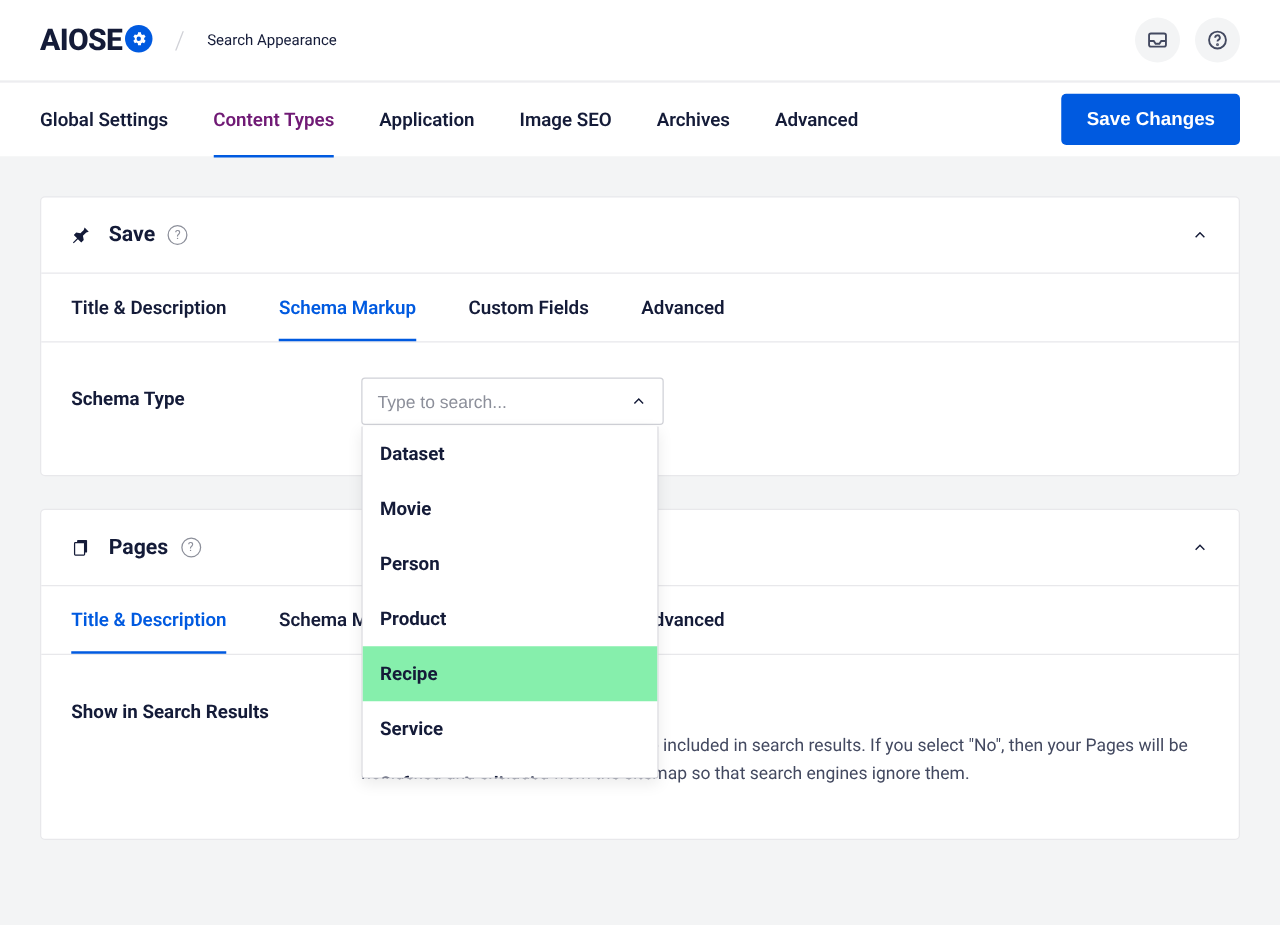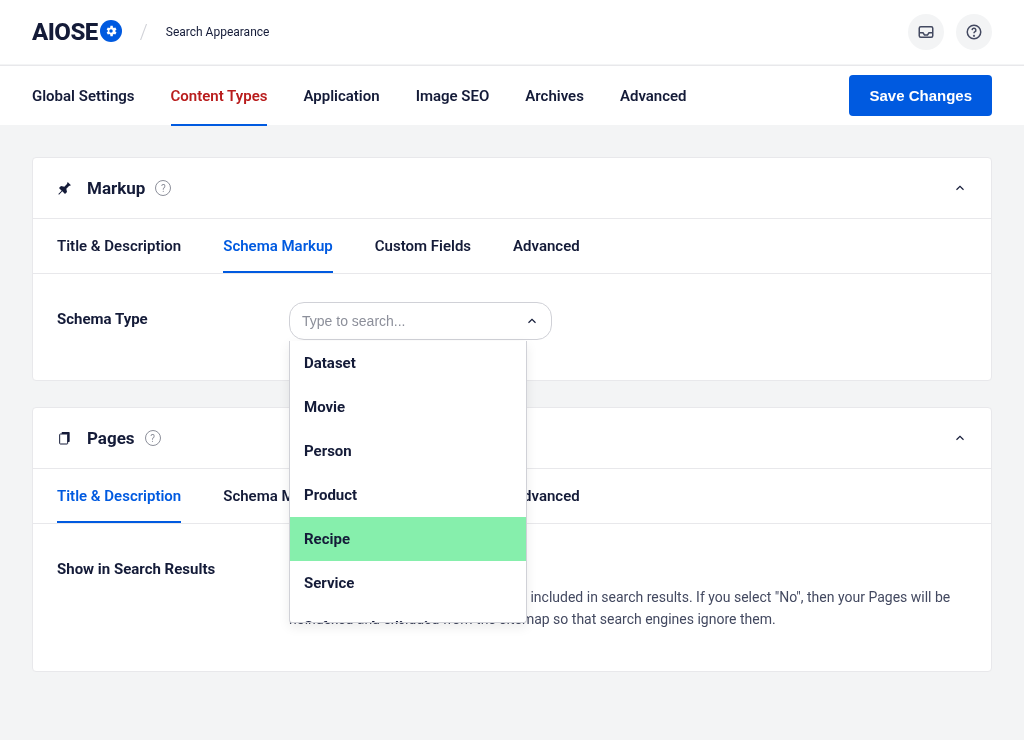--- a/index.html
+++ b/index.html
@@ -10,21 +10,21 @@
 .logo-gear { display: inline-flex; align-items: center; justify-content: center; width: 22px; height: 22px; background: #005ae0; border-radius: 50%; margin-left: 2px; position: relative; top: -1px; }
 .logo-gear svg { width: 14px; height: 14px; fill: #fff; }
 .divider { color: #d0d1d7; margin: 0 18px; font-size: 20px; font-weight: 300; }
 .page-title { font-size: 12px; font-weight: 400; color: #141b38; }
 .header-actions { margin-left: auto; display: flex; gap: 12px; }
 .icon-btn { width: 36px; height: 36px; border-radius: 50%; background: #f3f4f5; display: flex; align-items: center; justify-content: center; cursor: pointer; }
 .icon-btn svg { width: 18px; height: 18px; stroke: #434960; fill: none; stroke-width: 2; }
 
 .tabbar { background: #fff; padding: 0 32px; display: flex; align-items: center; border-top: 1px solid #e8e8eb; height: 60px; margin-top: 1px; }
 .tab { padding: 20px 0; margin-right: 36px; font-size: 15px; font-weight: 600; color: #141b38; cursor: pointer; position: relative; }
-.tab.active { color: #b91c1c; }
+.tab.active { color: #701a75; }
 .tab.active::after { content: ""; position: absolute; left: 0; right: 0; bottom: -1px; height: 2px; background: #005ae0; }
 .save-btn { margin-left: auto; background: #005ae0; color: #fff; border: none; border-radius: 4px; padding: 12px 20px; font-size: 15px; font-weight: 600; cursor: pointer; }
 
 .content { padding: 32px; }
 .card { background: #fff; border: 1px solid #e8e8eb; border-radius: 4px; margin-bottom: 26px; position: relative; }
 .card-head { display: flex; align-items: center; padding: 20px 24px; cursor: pointer; }
 .card-head .title { font-size: 17px; font-weight: 700; margin-left: 14px; }
 .card-head .help { margin-left: 10px; width: 16px; height: 16px; border: 1.5px solid #8c8f9a; border-radius: 50%; color: #8c8f9a; font-size: 10px; display: flex; align-items: center; justify-content: center; }
 .card-head .chev { margin-left: auto; }
 .pin-ico, .pages-ico { width: 16px; height: 16px; }
@@ -33,21 +33,21 @@
 .subtab { padding: 18px 0; margin-right: 42px; font-size: 15px; font-weight: 600; color: #141b38; cursor: pointer; position: relative; }
 .subtab.active { color: #005ae0; }
 .subtab.active::after { content: ""; position: absolute; left: 0; right: 0; bottom: 0; height: 2px; background: #005ae0; }
 
 .card-body { border-top: 1px solid #e8e8eb; padding: 28px 24px 40px; }
 .row { display: flex; align-items: flex-start; }
 .row-label { width: 232px; font-size: 15px; font-weight: 700; padding-top: 8px; }
 .row-field { flex: 1; position: relative; }
 .helper-text { font-size: 14px; color: #434960; line-height: 1.6; margin-top: 8px; max-width: 670px; }
 
-.select-box { width: 263px; border: 1px solid #d0d1d7; border-radius: 15px; background: #fff; }
+.select-box { width: 242px; border: 1px solid #d0d1d7; border-radius: 3px; background: #fff; }
 .select-input { display: flex; align-items: center; padding: 10px 12px; }
 .select-input input { border: none; outline: none; font-size: 14px; flex: 1; color: #141b38; background: transparent; }
 .select-input input::placeholder { color: #8c8f9a; }
 .select-input .chev-up { margin-left: auto; }
 
 .dropdown { position: absolute; top: 39px; left: 0; width: 238px; background: #fff; border: 1px solid #d0d1d7; border-top: none; border-radius: 0 0 3px 3px; box-shadow: 0 4px 12px rgba(0,0,0,0.08); z-index: 100; max-height: 282px; overflow: hidden; }
 .dropdown-item { padding: 13px 14px; font-size: 15px; font-weight: 700; cursor: pointer; }
 .dropdown-item.hover { background: #86efac; }
 
 svg.chev { width: 14px; height: 14px; stroke: #141b38; stroke-width: 2; fill: none; }
@@ -95,21 +95,21 @@
   <button class="save-btn">Save Changes</button>
 </div>
 
 <div class="content">
 
   <div class="card">
     <div class="card-head">
       <svg class="pin-ico" viewBox="0 0 24 24" fill="#141b38">
           <path d="M16 3l5 5-3 1-4 4 1 5-3 3-4-4-5 5-1-1 5-5-4-4 3-3 5 1 4-4z"></path>
         </svg>
-      <span class="title">Markup</span>
+      <span class="title">Save</span>
       <span class="help">?</span>
       <svg class="chev" viewBox="0 0 24 24" style="margin-left:auto;">
           <polyline points="6 15 12 9 18 15"></polyline>
         </svg>
     </div>
     <div class="subtabs">
       <div class="subtab">Title &amp; Description</div>
       <div class="subtab active">Schema Markup</div>
       <div class="subtab">Custom Fields</div>
       <div class="subtab">Advanced</div>

